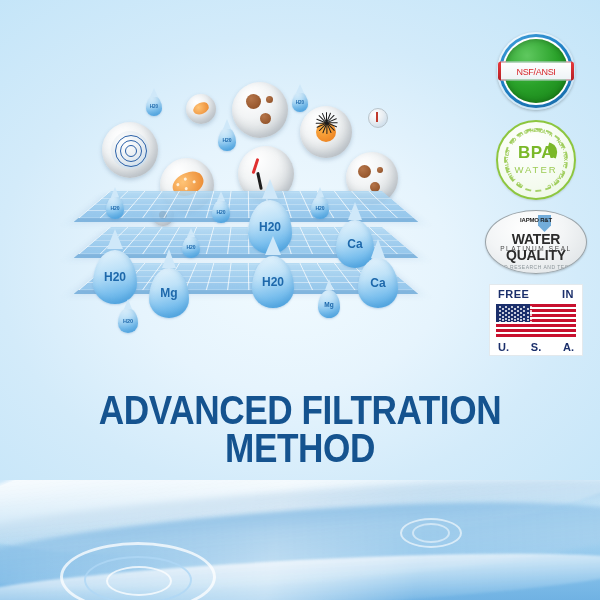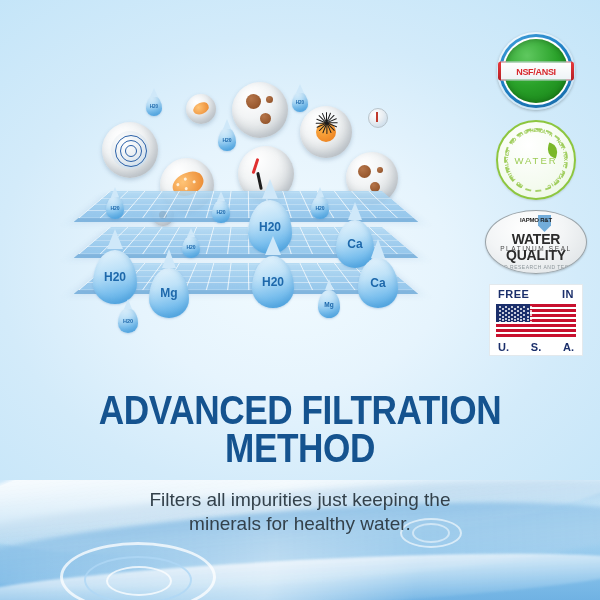--- a/index.html
+++ b/index.html
@@ -61,21 +61,21 @@
   .nsf-ring{position:absolute;inset:2px;border-radius:50%;
     background:radial-gradient(circle at 38% 28%,#4aa8e0 0%,#1f7fc4 55%,#15639c 100%);}
   .nsf-ring2{position:absolute;inset:5px;border-radius:50%;background:#fff;}
   .nsf-inner{position:absolute;inset:7px;border-radius:50%;
     background:radial-gradient(circle at 36% 26%,#5fc85f 0%,#2aa22a 48%,#137a13 100%);
     box-shadow:inset 0 0 6px rgba(0,0,0,.3);}
   .nsf-band{position:absolute;left:4px;right:4px;top:50%;transform:translateY(-50%);
     height:17px;background:linear-gradient(180deg,#ffffff,#eef3f6);
     border-top:1px solid #c9d4da;border-bottom:1px solid #c9d4da;
     display:flex;align-items:center;justify-content:center;}
-  .nsf-band span{color:#d8282c;font-weight:bold;font-size:9px;letter-spacing:-0.3px;}
+  .nsf-band span{color:#d8282c;font-weight:normal;font-size:9px;letter-spacing:-0.3px;}
   .nsf-tab{position:absolute;top:50%;transform:translateY(-50%);width:8px;height:19px;
     background:linear-gradient(180deg,#e8393d,#b41f24);}
   .nsf-tab.l{left:1px;border-radius:3px 0 0 3px;}
   .nsf-tab.r{right:1px;border-radius:0 3px 3px 0;}
   .arc-txt{position:absolute;inset:0;}
   .arc-txt span{position:absolute;left:50%;top:50%;font-size:5.4px;font-weight:bold;
     color:#fff;transform-origin:0 0;white-space:pre;}
   .arc-txt.bot span{color:#fff;}
 
   
@@ -419,20 +419,21 @@
             <span style="transform: rotate(114.45deg) translate(0px, -30px) rotate(0deg) translate(-50%, -50%); color: rgb(156, 203, 84); font-size: 5px;">P</span>
             <span style="transform: rotate(120.9deg) translate(0px, -30px) rotate(0deg) translate(-50%, -50%); color: rgb(156, 203, 84); font-size: 5px;">L</span>
             <span style="transform: rotate(127.35deg) translate(0px, -30px) rotate(0deg) translate(-50%, -50%); color: rgb(156, 203, 84); font-size: 5px;">A</span>
             <span style="transform: rotate(133.8deg) translate(0px, -30px) rotate(0deg) translate(-50%, -50%); color: rgb(156, 203, 84); font-size: 5px;">S</span>
             <span style="transform: rotate(140.25deg) translate(0px, -30px) rotate(0deg) translate(-50%, -50%); color: rgb(156, 203, 84); font-size: 5px;">T</span>
             <span style="transform: rotate(146.7deg) translate(0px, -30px) rotate(0deg) translate(-50%, -50%); color: rgb(156, 203, 84); font-size: 5px;">I</span>
             <span style="transform: rotate(153.15deg) translate(0px, -30px) rotate(0deg) translate(-50%, -50%); color: rgb(156, 203, 84); font-size: 5px;">C</span>
           </div>
         <div class="bpa-leaf"></div>
         <div class="bpa-core">
+          <div class="b1">BPA</div>
           <div class="b2">WATER</div>
         </div>
       </div>
     </div>
 
     <div class="badge">
       <div class="wq">
         <div class="wq-shield"></div>
         <div class="wq-logo">IAPMO R&amp;T</div>
         <div class="wq-t1">WATER QUALITY</div>
@@ -521,18 +522,14 @@
         </div>
       </div>
     </div>
   </div>
 
   <div class="headline">
     <span class="l1">ADVANCED FILTRATION</span>
     <span class="l2">METHOD</span>
   </div>
 
-  <div class="subline">
-    <div>Filters all impurities just keeping the</div>
-    <div>minerals for healthy water.</div>
-  </div>
 
 </div>
 
 </body></html>

